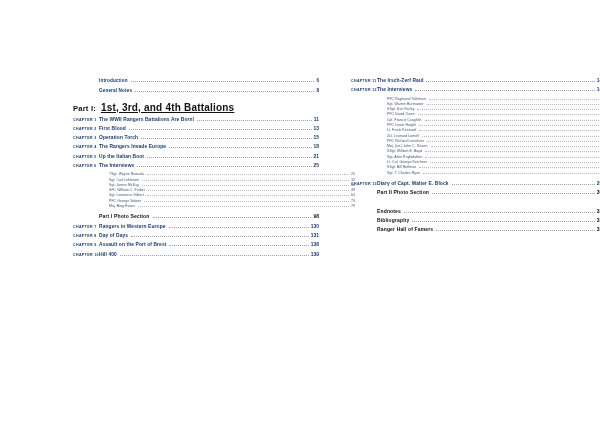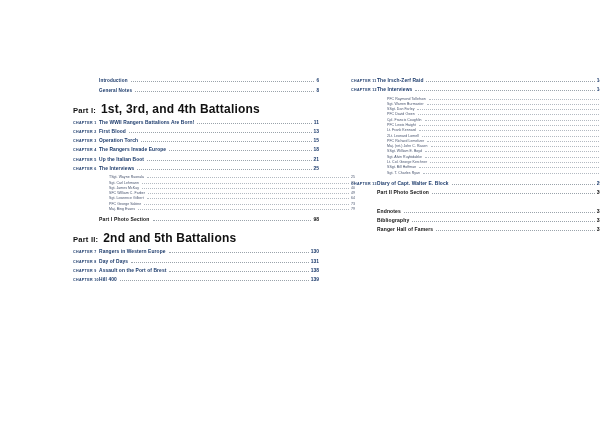--- a/index.html
+++ b/index.html
@@ -102,24 +102,25 @@
     margin-bottom: 4px;
   }
   .part .part-num {
     font-size: 7.6px;
     font-weight: bold;
     color: #111;
     margin-right: 5px;
     letter-spacing: 0.2px;
   }
   .part .part-title {
-    font-size: 12px;
+    font-size: 10px;
     font-weight: bold;
     color: #111;
     letter-spacing: 0.2px;
+    text-decoration: underline;
   }
 
   
   .row-ch { margin-bottom: 3.3px; }
   .row-ch .title { font-size: 4.9px; font-weight: bold; color: #1b3a6b; letter-spacing: 0.1px; }
   .row-ch .pg { font-size: 4.9px; font-weight: bold; color: #1b3a6b; }
 
   
   .row-sub { margin-bottom: 0.9px; padding-left: 36px; }
   .row-sub .title { font-size: 3.5px; color: #44506b; letter-spacing: 0.05px; }
@@ -239,24 +240,20 @@
 
       <div class="spacer-sm"></div>
 
       <div class="line row-sec">
         <span class="ch-label blank">&nbsp;</span>
         <span class="title">Part I Photo Section</span>
         <span class="dots"></span>
         <span class="pg">98</span>
       </div>
 
-      <div class="part">
-        <span class="part-num">Part II:</span>
-        <span class="part-title">2nd and 5th Battalions</span>
-      </div>
 
       <div class="line row-ch">
         <span class="ch-label">CHAPTER 7</span>
         <span class="title">Rangers in Western Europe</span>
         <span class="dots"></span>
         <span class="pg">130</span>
       </div>
       <div class="line row-ch">
         <span class="ch-label">CHAPTER 8</span>
         <span class="title">Day of Days</span>

